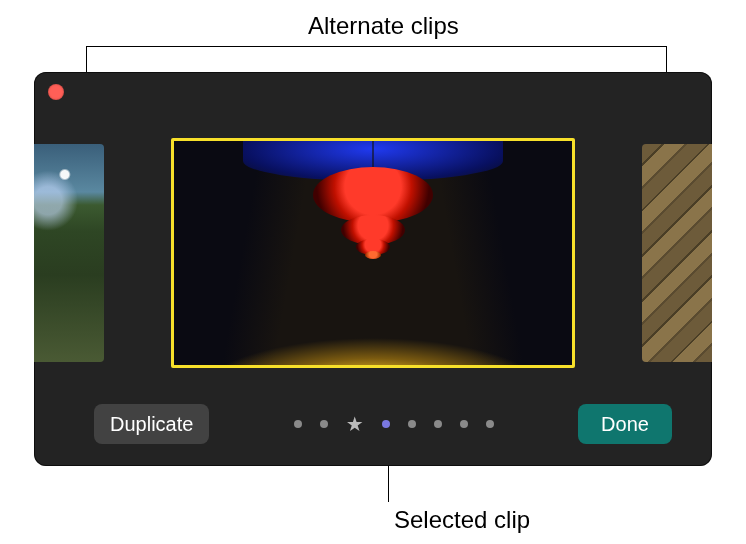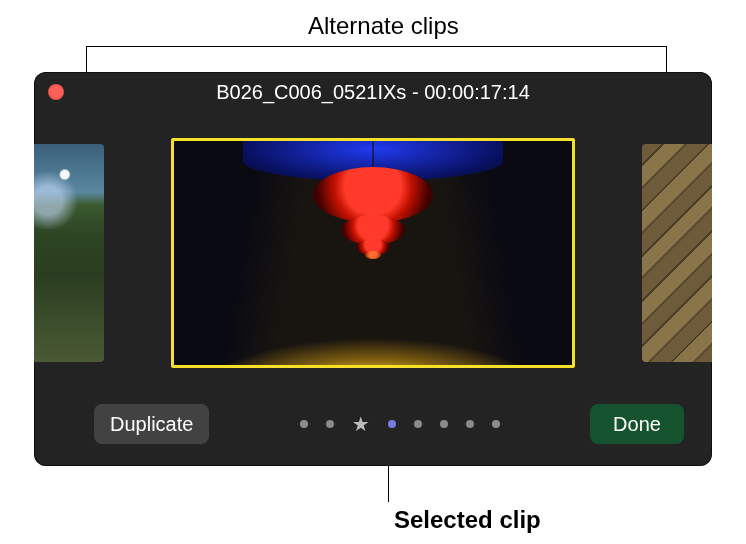--- a/index.html
+++ b/index.html
@@ -165,23 +165,23 @@
     display: inline-flex;
     align-items: center;
     justify-content: center;
   }
   .btn-dup {
     background: rgba(255,255,255,.14);
     color: #fff;
     margin-left: 40px;
   }
   .btn-done {
-    background: #14532d;
+    background: #0f766e;
     color: #fff;
-    margin-right: 8px;
+    margin-right: 20px;
     min-width: 94px;
   }
 
   .pager {
     flex: 1;
     display: flex;
     justify-content: center;
     align-items: center;
     gap: 18px;
   }
@@ -206,28 +206,27 @@
 </style>
 </head>
 <body>
 
 <div class="callout" style="left:308px; top:12px;">Alternate clips</div>
 <div class="cline" style="left:86px; top:46px; width:302px; height:1px;"></div>
 <div class="cline" style="left:388px; top:46px; width:278px; height:1px;"></div>
 <div class="cline" style="left:86px;  top:46px; width:1px; height:98px;"></div>
 <div class="cline" style="left:666px; top:46px; width:1px; height:98px;"></div>
 
-<div class="callout" style="left:394px; top:506px;font-weight:bold;">Selected clip</div>
+<div class="callout" style="left:394px; top:506px;">Selected clip</div>
 <div class="cline" style="left:388px; top:338px; width:1px; height:164px;"></div>
 
 <div class="window">
 
   <div class="titlebar">
     <div class="close-dot"></div>
-    <div class="title">B026_C006_0521IXs - 00:00:17:14</div>
   </div>
 
   <div class="filmstrip">
 
     <div class="alt-clip alt-left">
       <div class="thumb-img"></div>
     </div>
 
     <div class="sel-clip">
       <div class="thumb-img">

